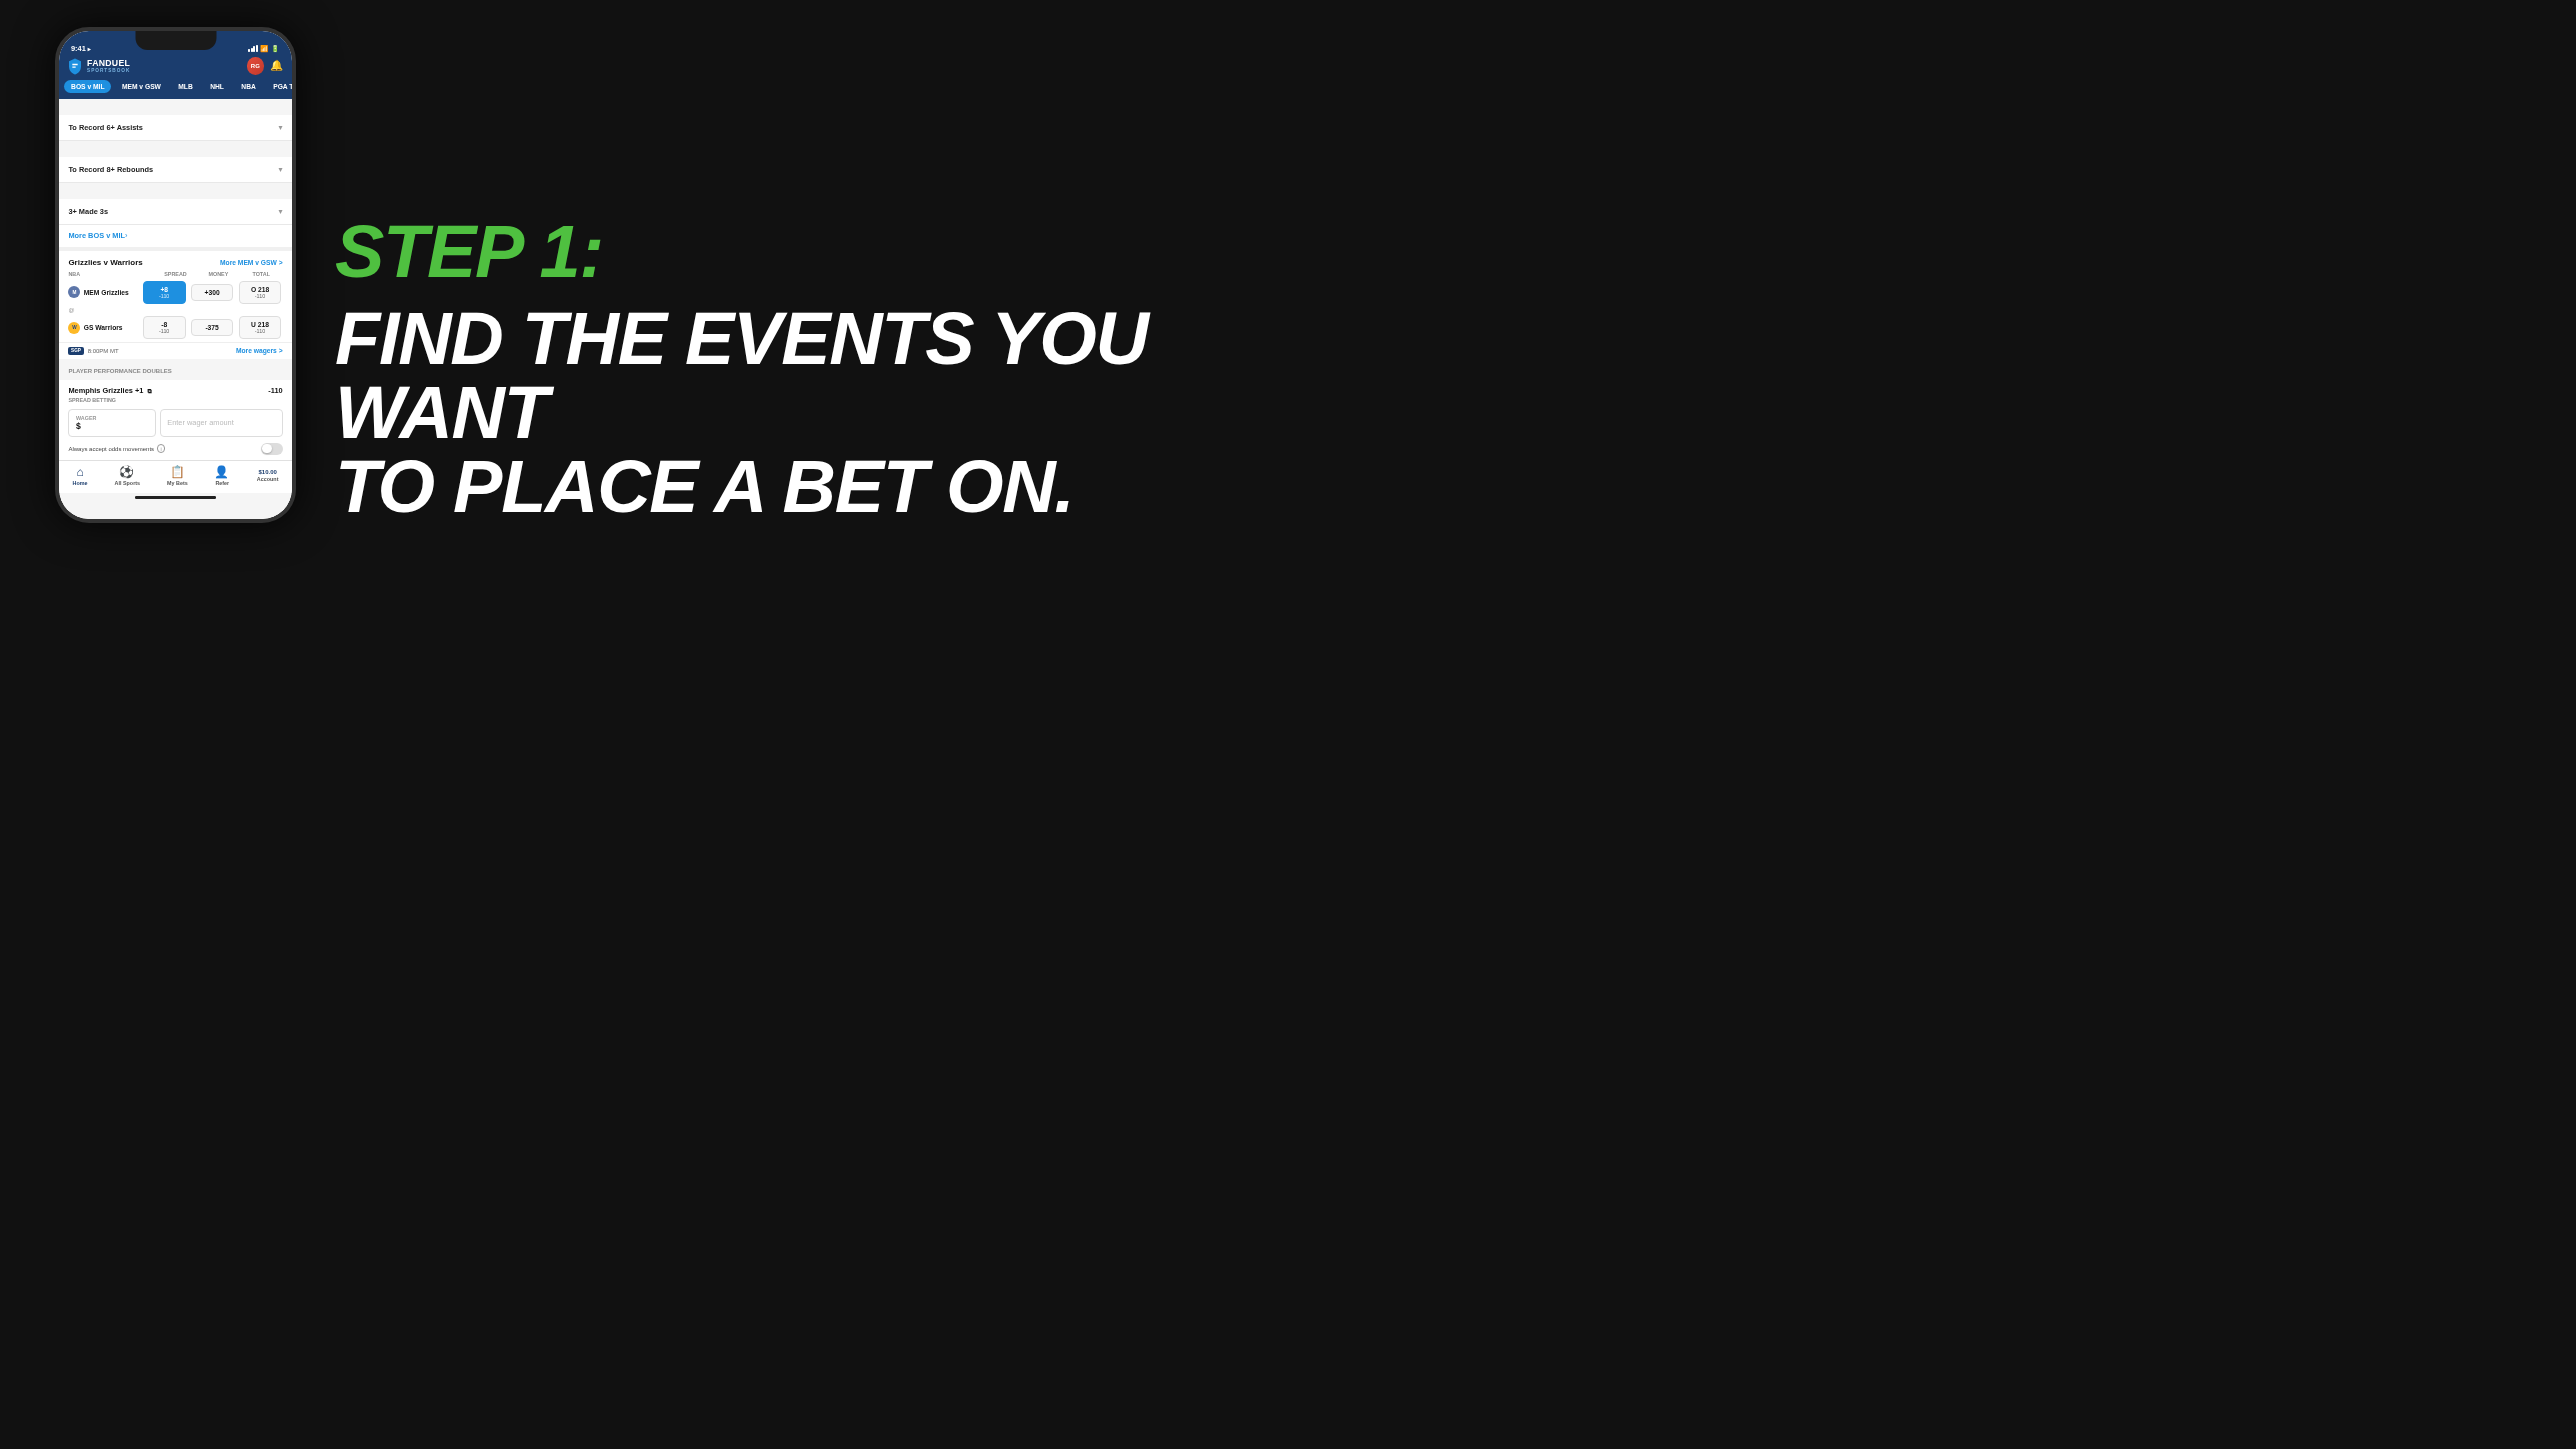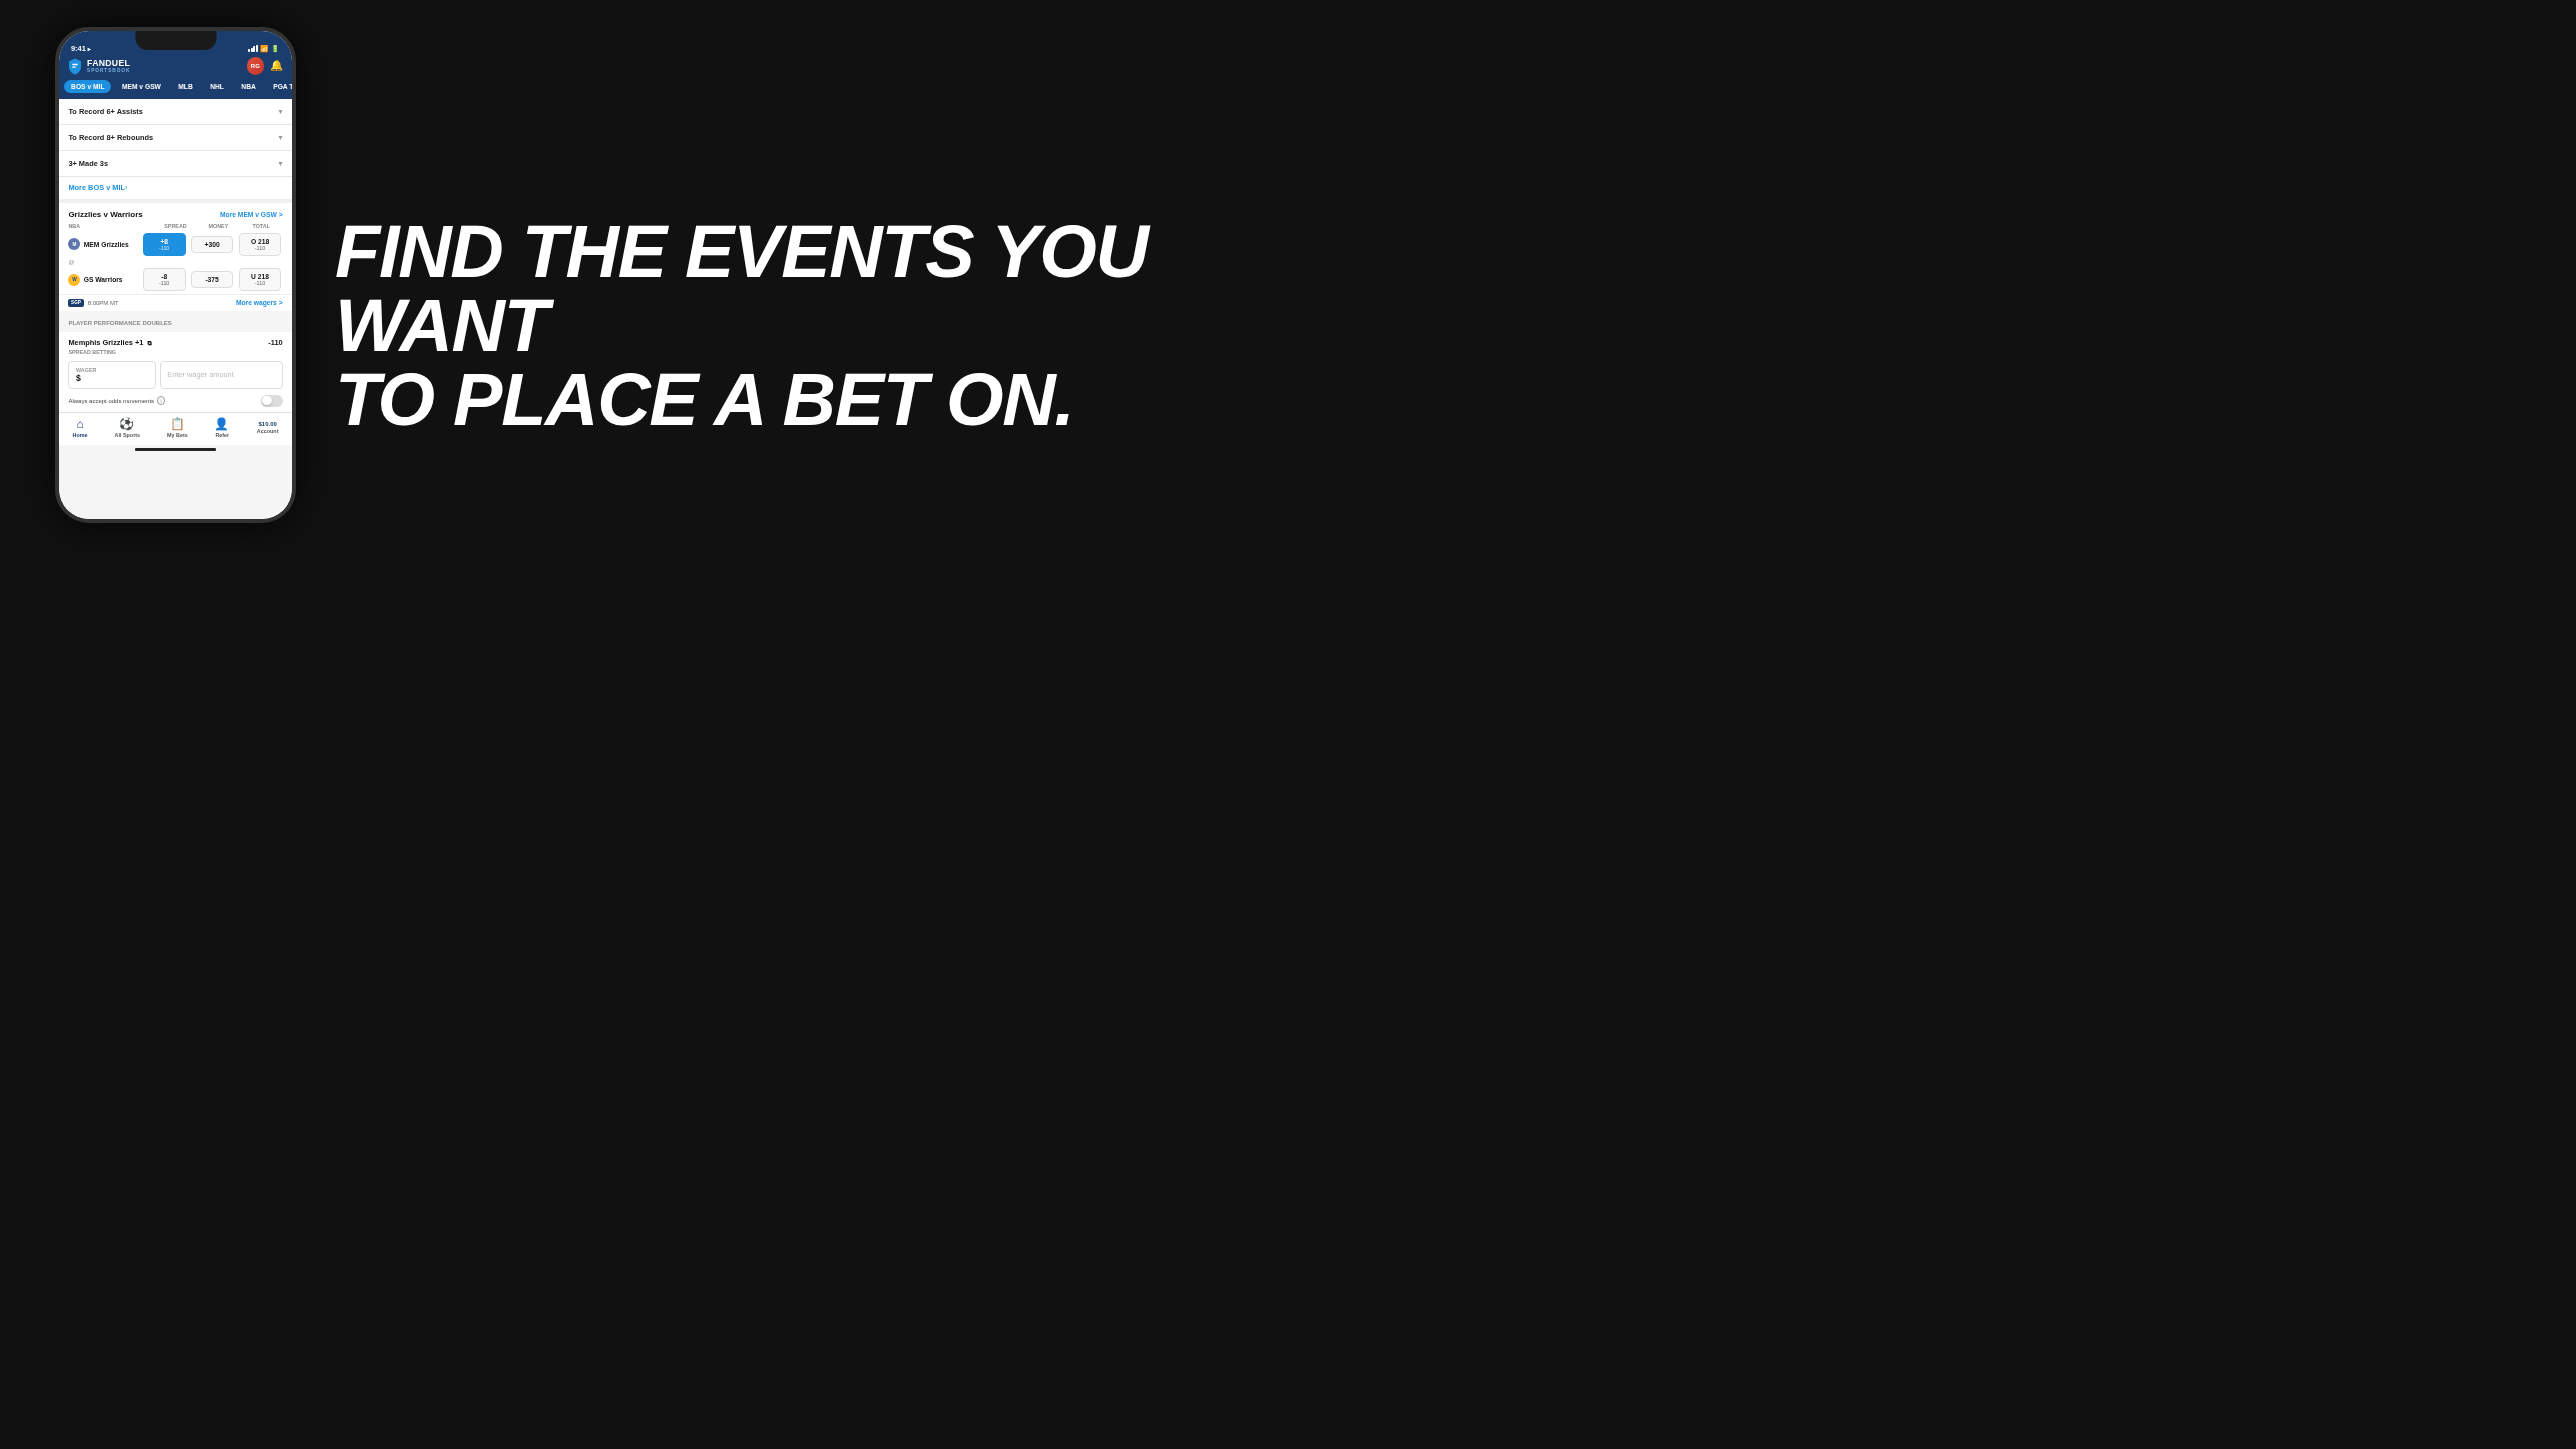--- a/index.html
+++ b/index.html
@@ -181,20 +181,21 @@
 
     
     .section-item {
       background: #fff;
       border-bottom: 0.7px solid #e8e8e8;
       padding: 8px 9.4px;
       display: flex;
       align-items: center;
       justify-content: space-between;
       cursor: pointer;
+      margin-top: 16px;
     }
     .section-item-label {
       font-size: 7.4px;
       font-weight: 600;
       color: #222;
     }
     .chevron {
       color: #999;
       font-size: 8px;
     }
@@ -733,19 +734,20 @@
           </div>
         </div>
         <div class="home-bar"></div>
 
       </div>
     </div>
   </div>
 
   <div class="step-text">
     <div class="step-line1">
+      <span class="step-label">STEP 1:</span>
       <span class="step-rest">FIND THE EVENTS YOU WANT</span>
     </div>
     <div class="step-line2">TO PLACE A BET ON.</div>
   </div>
 
 </div>
 
 
 </body></html>

